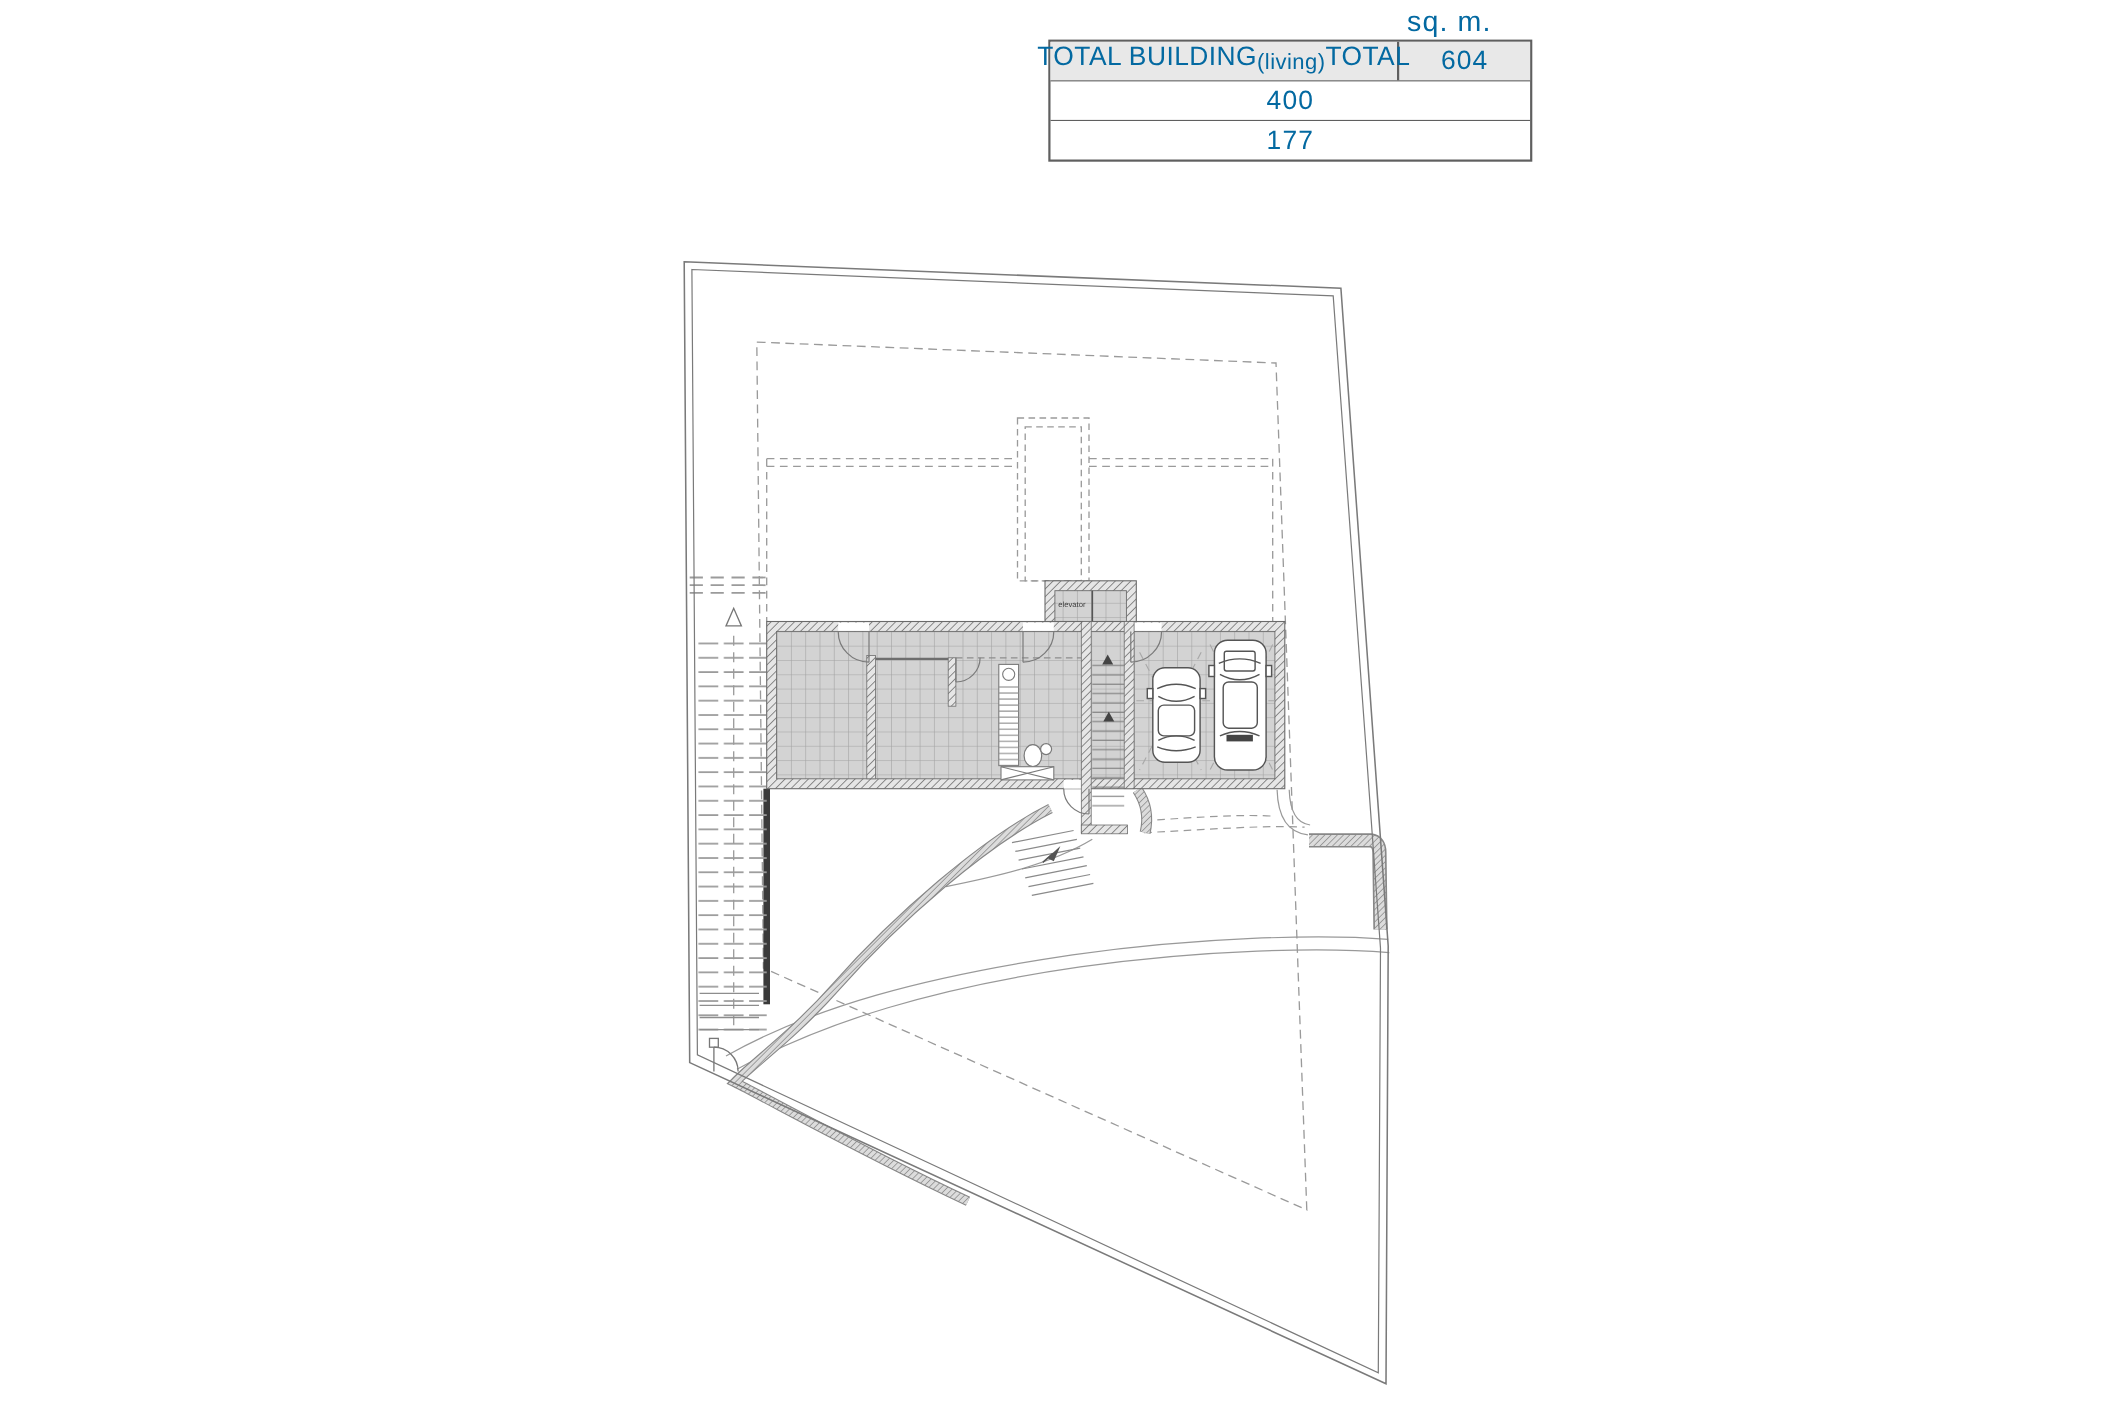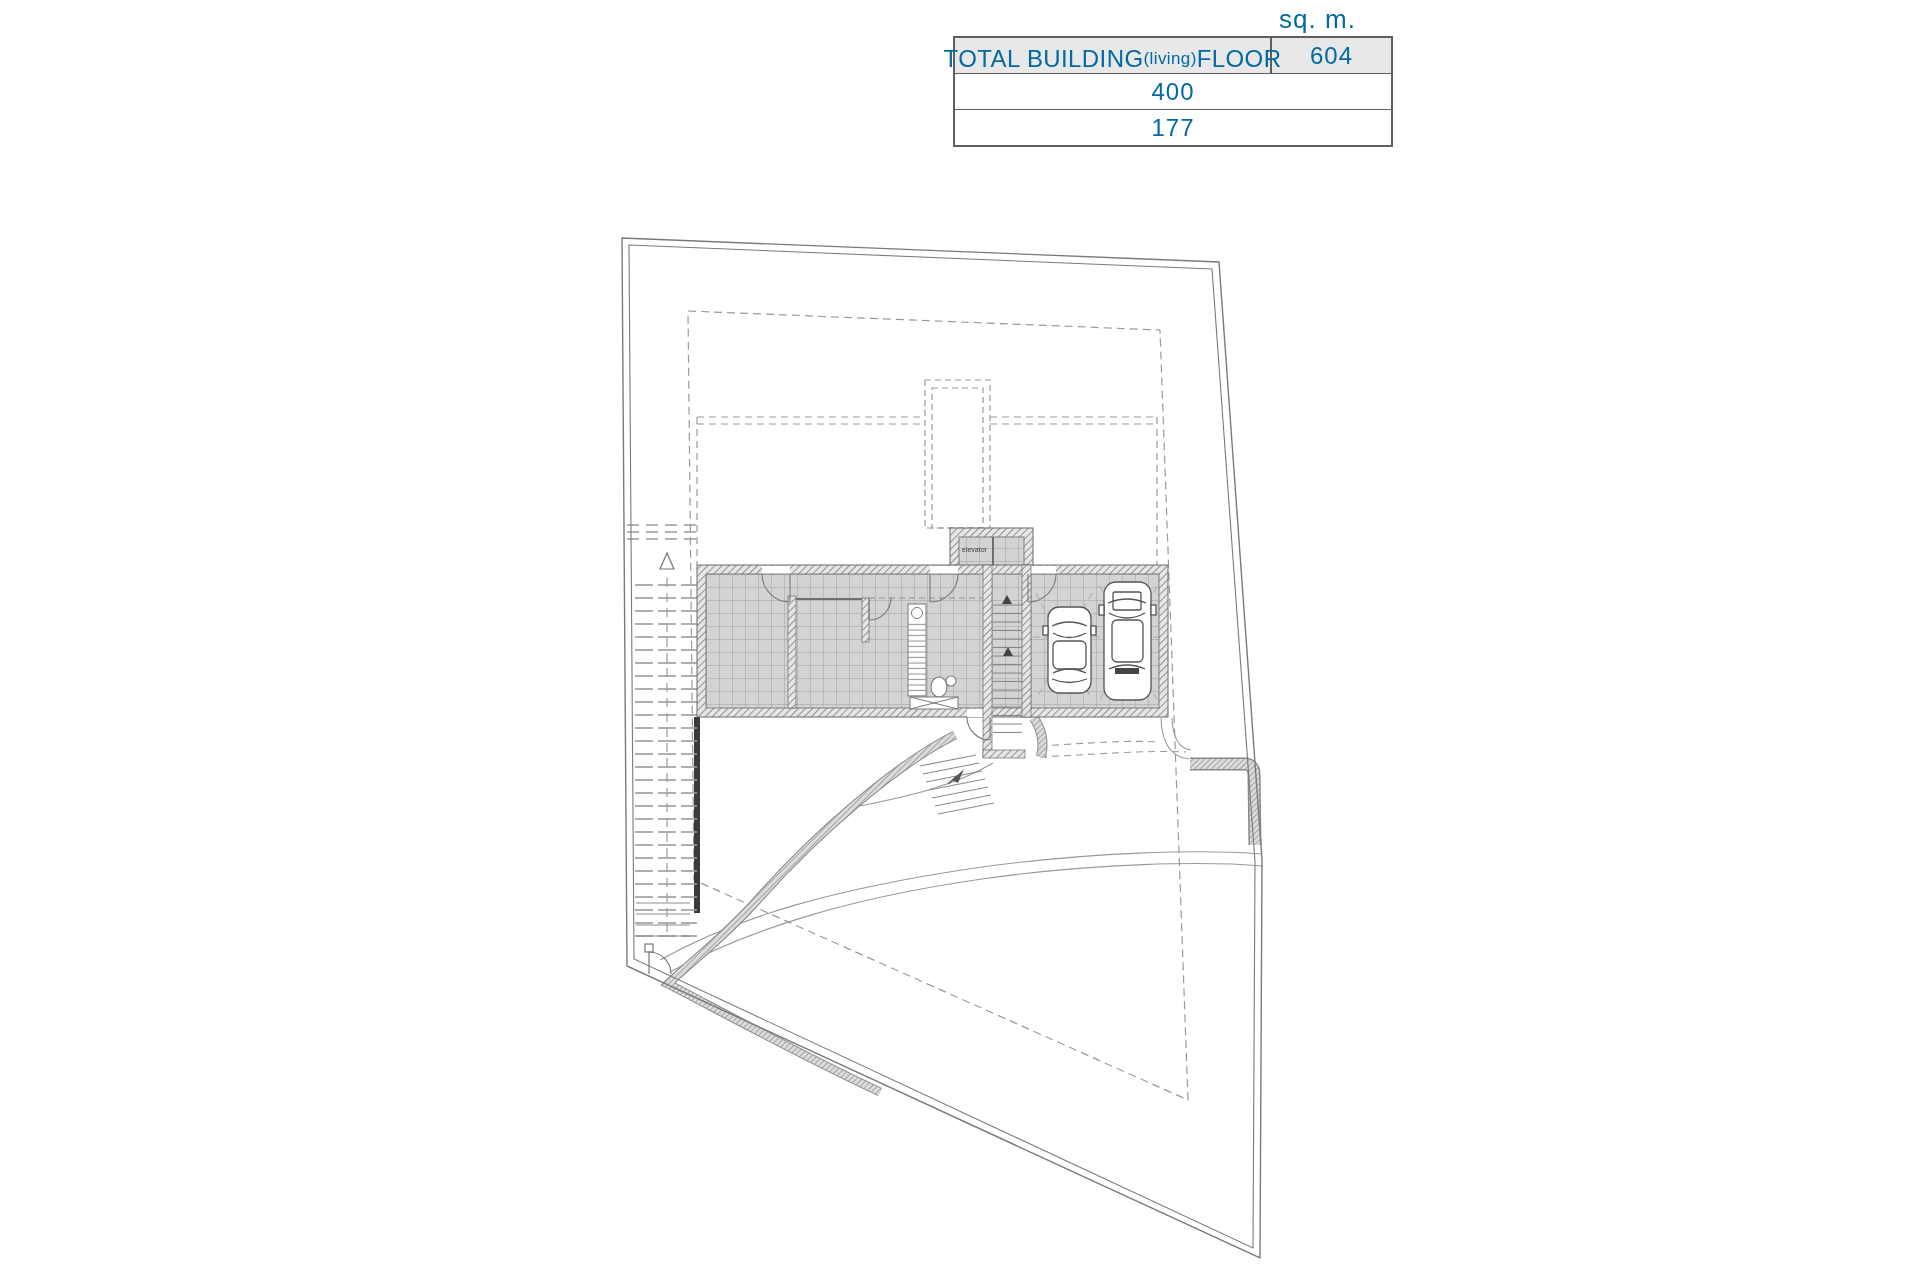--- a/index.html
+++ b/index.html
@@ -7,23 +7,23 @@
   .canvas{position:relative;width:1920px;height:1280px;overflow:hidden;background:#fff;}
   .plan-svg{position:absolute;left:0;top:0;width:1920px;height:1280px;}
 
   
   .legend{position:absolute;left:953px;top:4px;width:440px;color:#0369a1;}
   .unit{width:95px;margin-left:317px;text-align:center;font-size:26px;letter-spacing:1px;height:32px;line-height:30px;}
   .tbl{border:2px solid #5f5f5f;background:#fff;}
   .trow{display:flex;height:35px;align-items:stretch;}
   .trow + .trow{border-top:1.5px solid #5f5f5f;}
   .trow.hl{background:#e8e8e8;}
-  .tlabel{position:relative;width:315px;border-right:2px solid #5f5f5f;display:flex;align-items:flex-end;justify-content:center;font-size:24px;letter-spacing:0.4px;white-space:nowrap;}
+  .tlabel{position:relative;width:315px;border-right:2px solid #5f5f5f;display:flex;align-items:flex-start;justify-content:center;font-size:24px;letter-spacing:0.4px;white-space:nowrap;}
   .tval{flex:1;display:flex;align-items:center;justify-content:center;font-size:24px;letter-spacing:1px;}
-  .sub{font-size:17px;align-self:flex-end;padding-bottom:4px;}
+  .sub{font-size:20px;align-self:flex-end;padding-bottom:4px;}
   .swatch{position:absolute;left:0;top:0;height:100%;}
 </style>
 </head>
 <body>
 
 <div class="canvas">
 
   <svg class="plan-svg" viewBox="0 0 1920 1280">
     <defs>
       <pattern id="tile" width="13" height="13" patternUnits="userSpaceOnUse" patternTransform="translate(706,574)">
@@ -212,21 +212,21 @@
     </g>
   </svg>
 
   <div class="legend">
     <div class="unit">sq. m.</div>
     <div class="tbl">
       <div class="trow hl">
         <div class="tlabel">
           <span>TOTAL BUILDING</span>
             <span class="sub">(living)</span>
-            <span> FLOOR</span>
+            <span> TOTAL</span>
         </div>
         <div class="tval">604</div>
       </div>
       <div class="trow">
         <div class="tval">400</div>
       </div>
       <div class="trow">
         <div class="tval">177</div>
       </div>
     </div>

